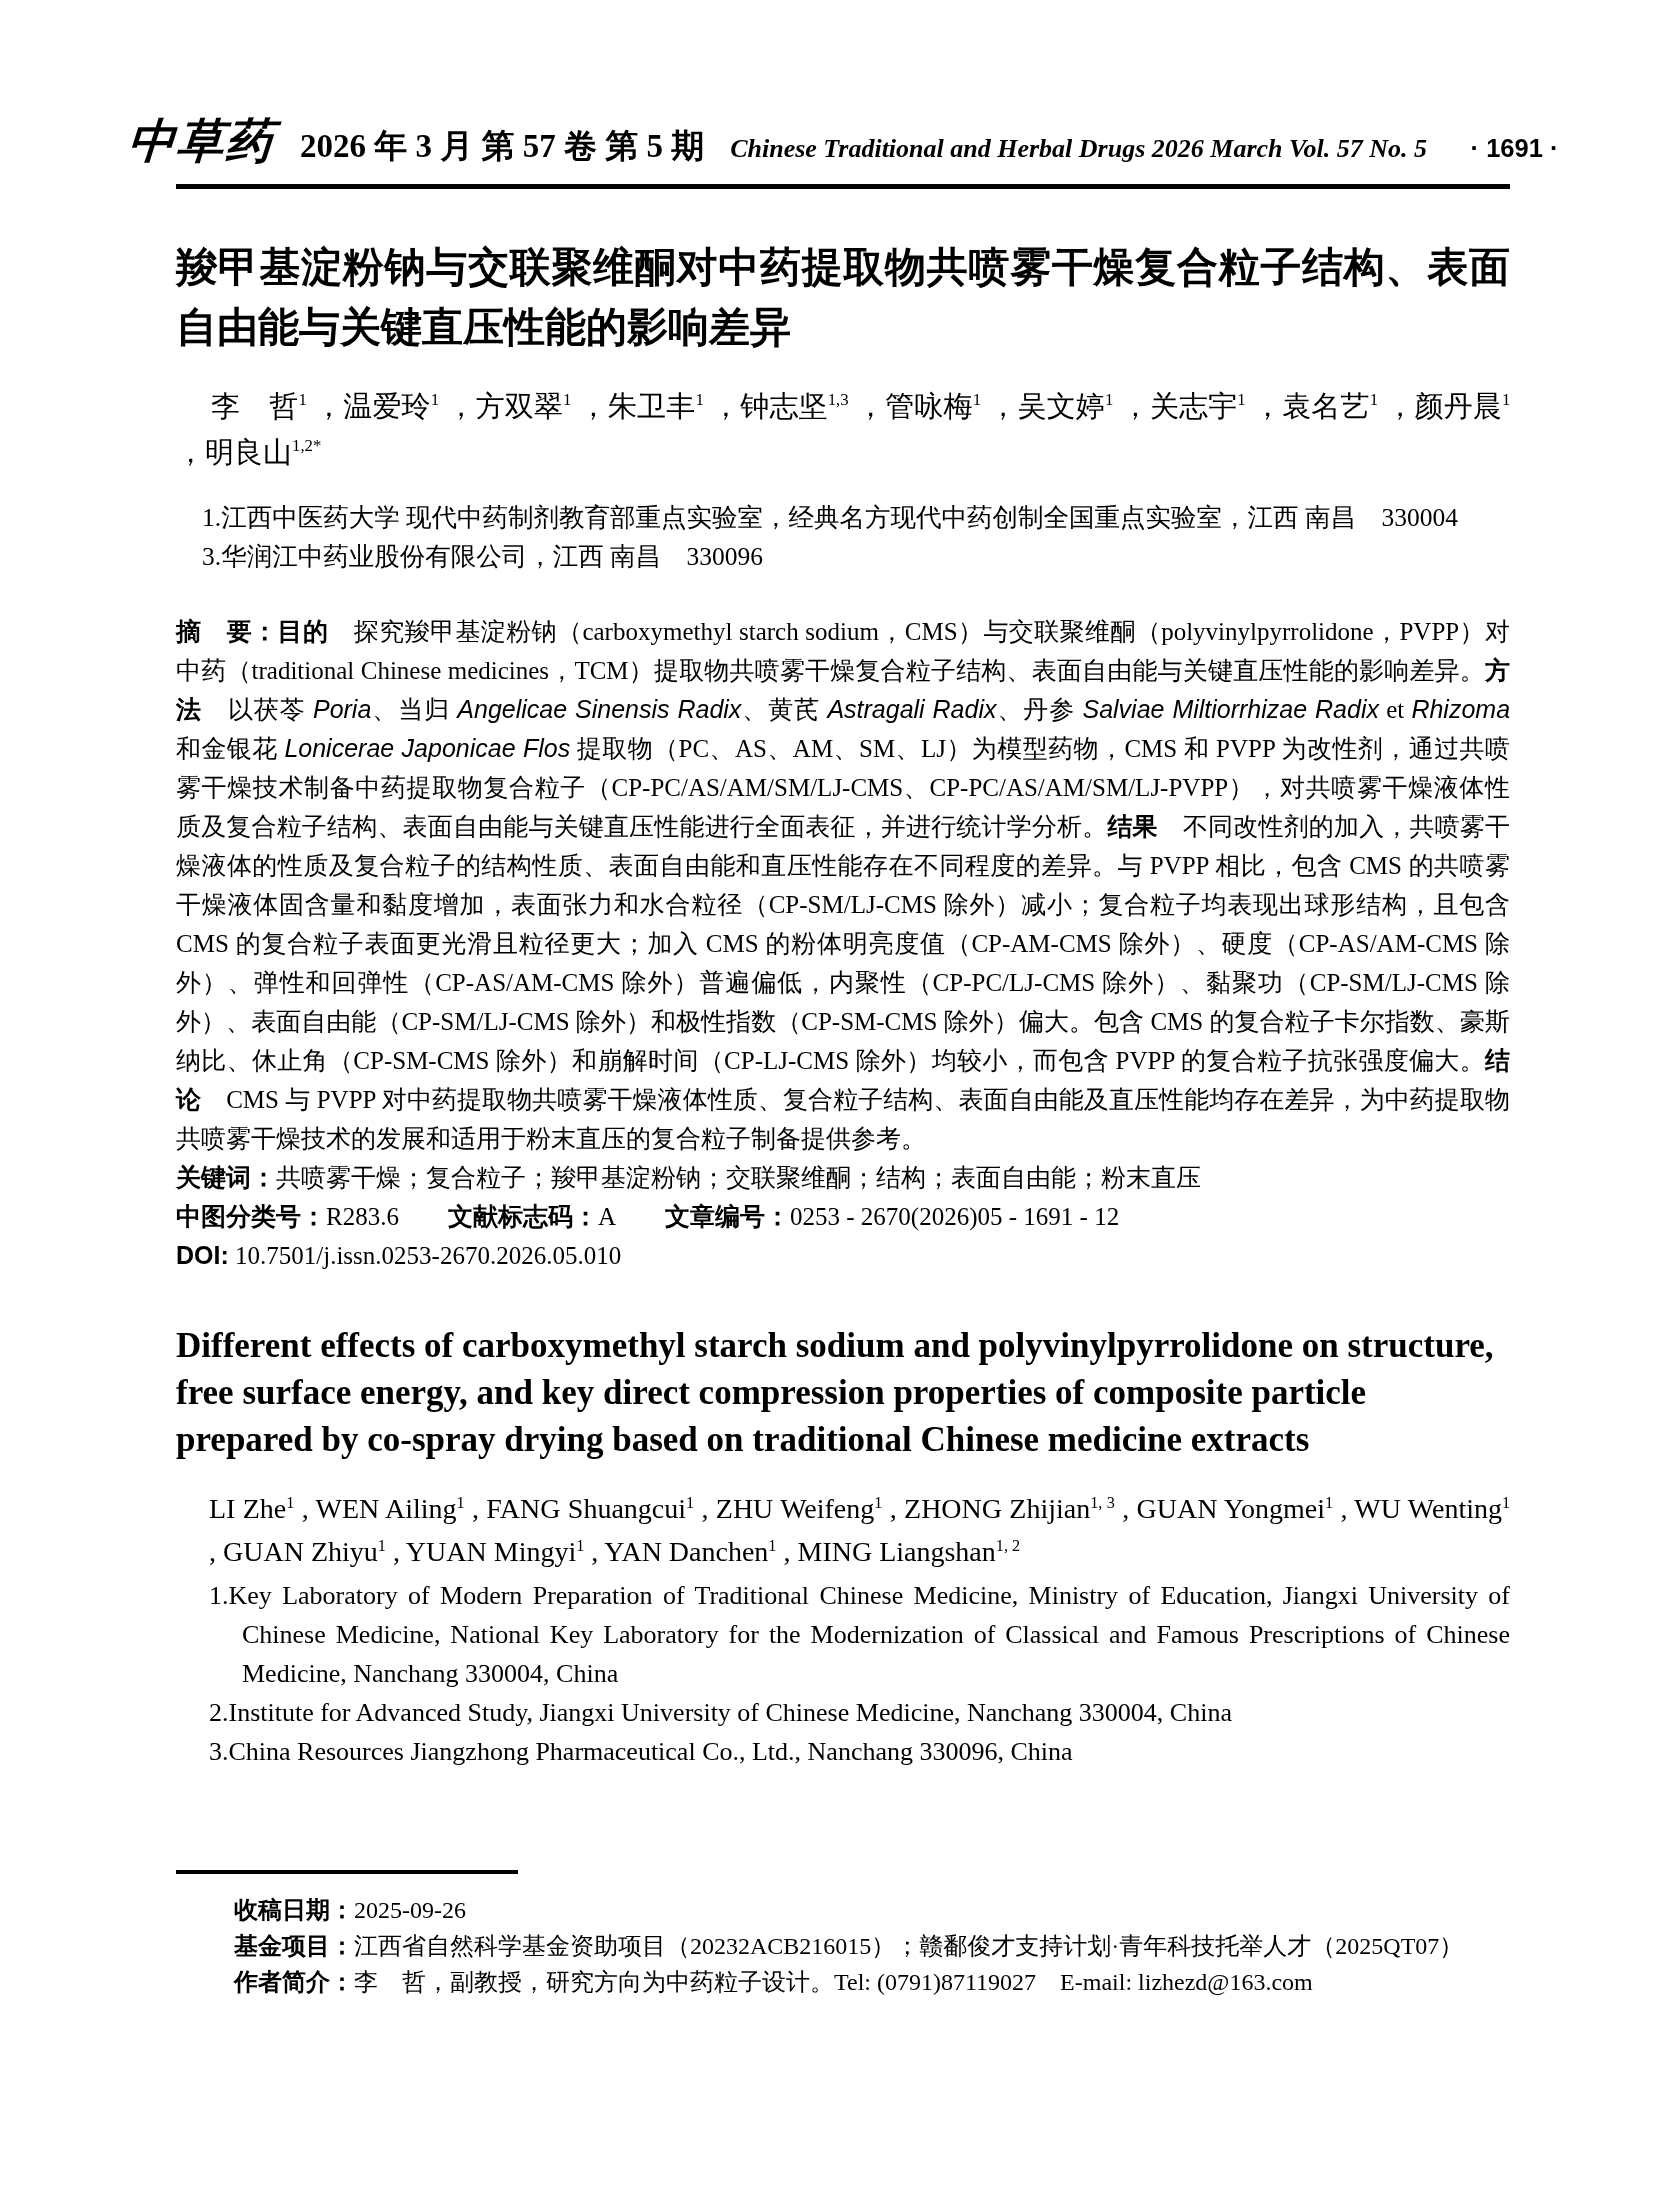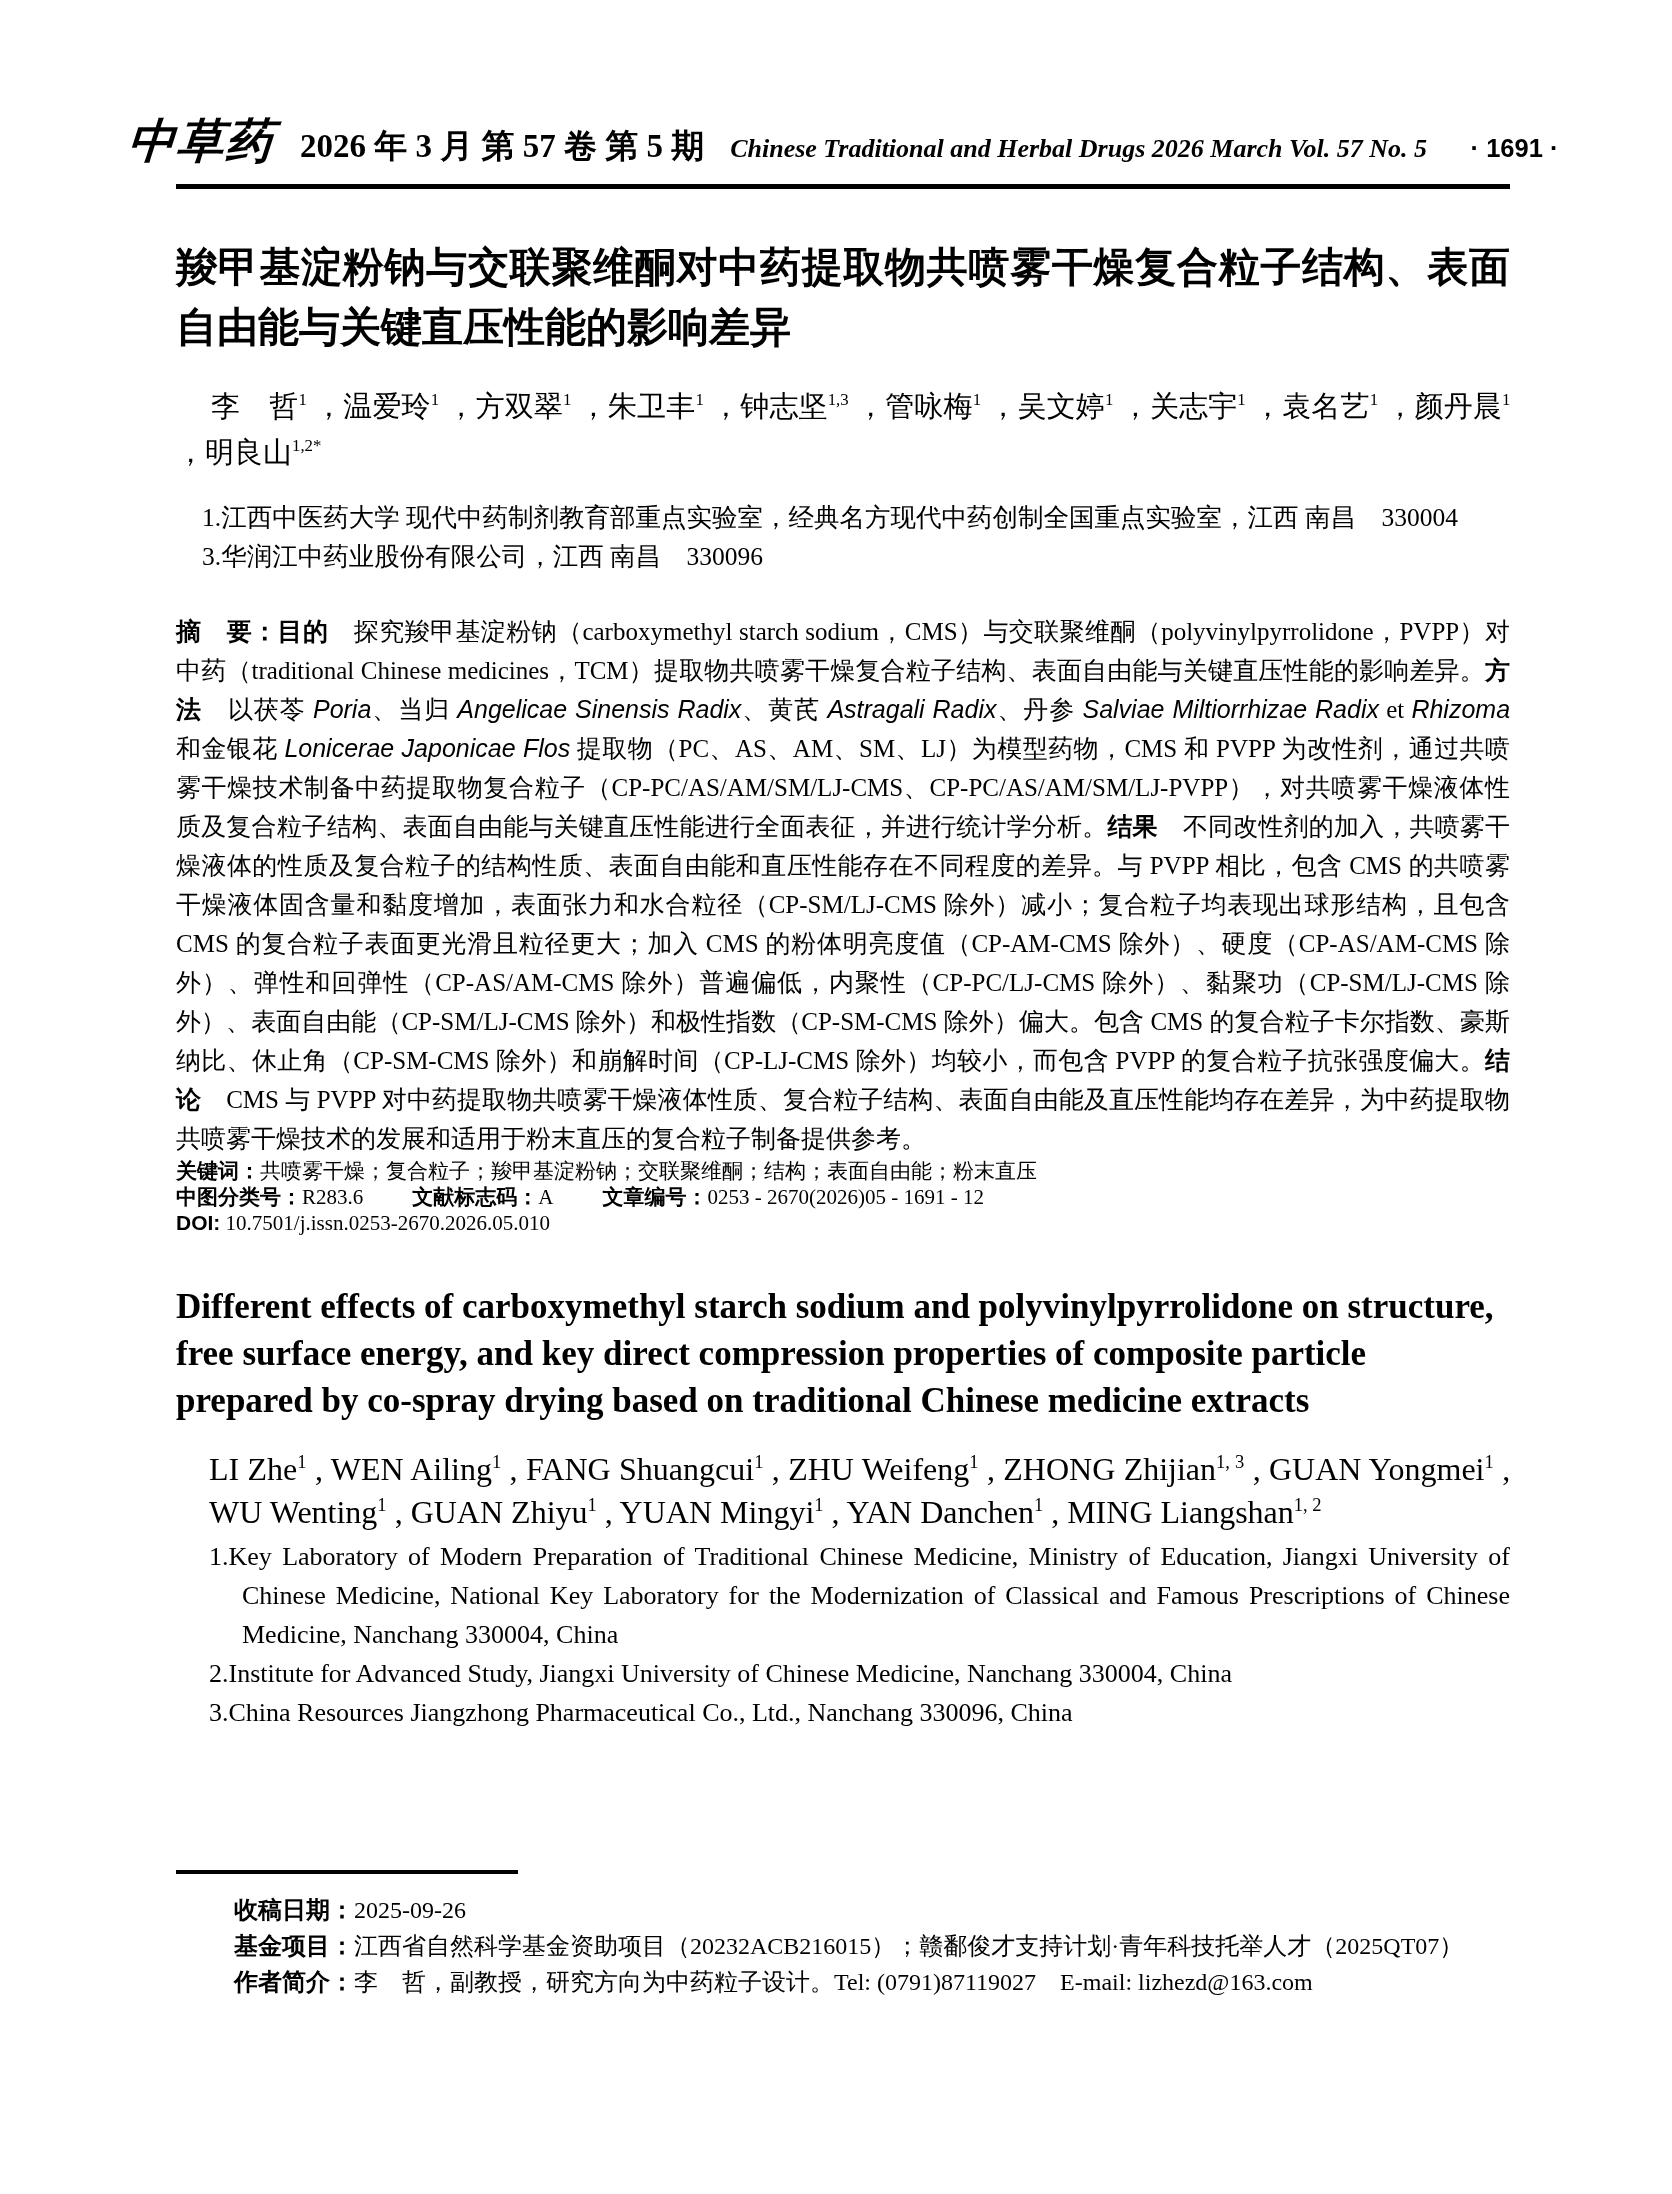--- a/index.html
+++ b/index.html
@@ -36,25 +36,25 @@
     margin-top:48px;text-align:justify;
   }
   sup{font-size:0.58em;line-height:0;}
   .authors-cn{font-size:29px;line-height:46px;margin-top:25.5px;text-indent:35px;text-align:justify;}
   .affils-cn{margin-top:23px;font-size:25.5px;line-height:39px;}
   .affil{margin-left:26px;padding-left:34px;text-indent:-34px;}
   
   .abstract{margin-top:36px;font-size:25px;line-height:39px;text-align:justify;}
   .b{font-family:"Liberation Sans","DejaVu Sans",sans-serif;font-weight:700;}
   .i{font-style:italic;font-family:"Liberation Sans","DejaVu Sans",sans-serif;}
-  .kw-line,.class-line,.doi-line{font-size:21px;line-height:26px;}
+  .kw-line,.class-line,.doi-line{font-size:25px;line-height:39px;}
   .class-line .pair{margin-right:49px;}
   
   .title-en{font-size:35px;font-weight:700;line-height:47px;margin-top:47px;}
-  .authors-en{font-size:32px;line-height:43px;margin-top:24.6px;margin-left:33px;text-align:justify;}
+  .authors-en{font-size:28px;line-height:43px;margin-top:24.6px;margin-left:33px;text-align:justify;}
   .affils-en{margin-top:3px;font-size:26px;line-height:39px;}
   .affil-en{margin-left:33px;padding-left:33px;text-indent:-33px;text-align:justify;}
   
   .footnote{position:absolute;left:176px;right:162px;top:1870px;font-size:24px;line-height:35px;}
   .foot-rule{border:none;border-top:4px solid #000;width:342px;margin:0 0 18.4px 0;}
   .foot-line{margin-left:58px;}
 </style>
 </head>
 <body>
 

